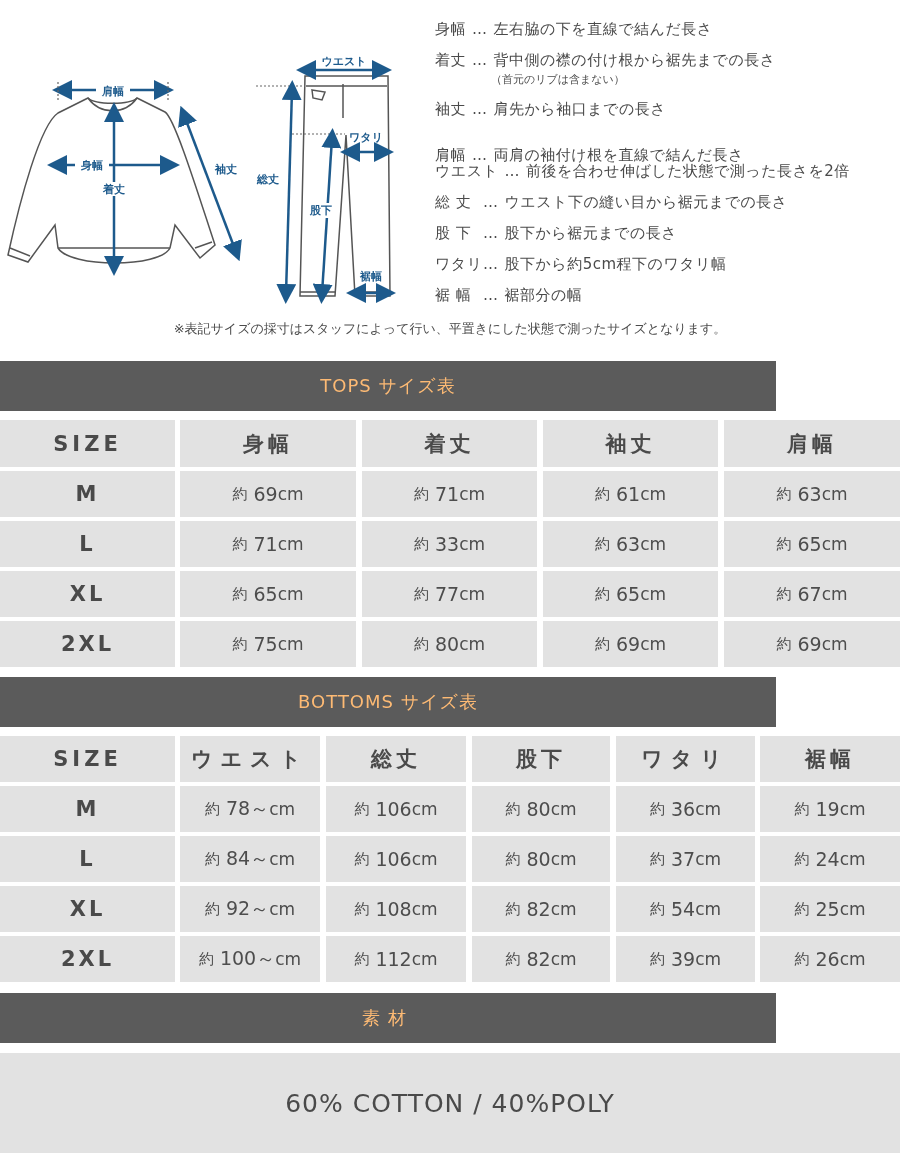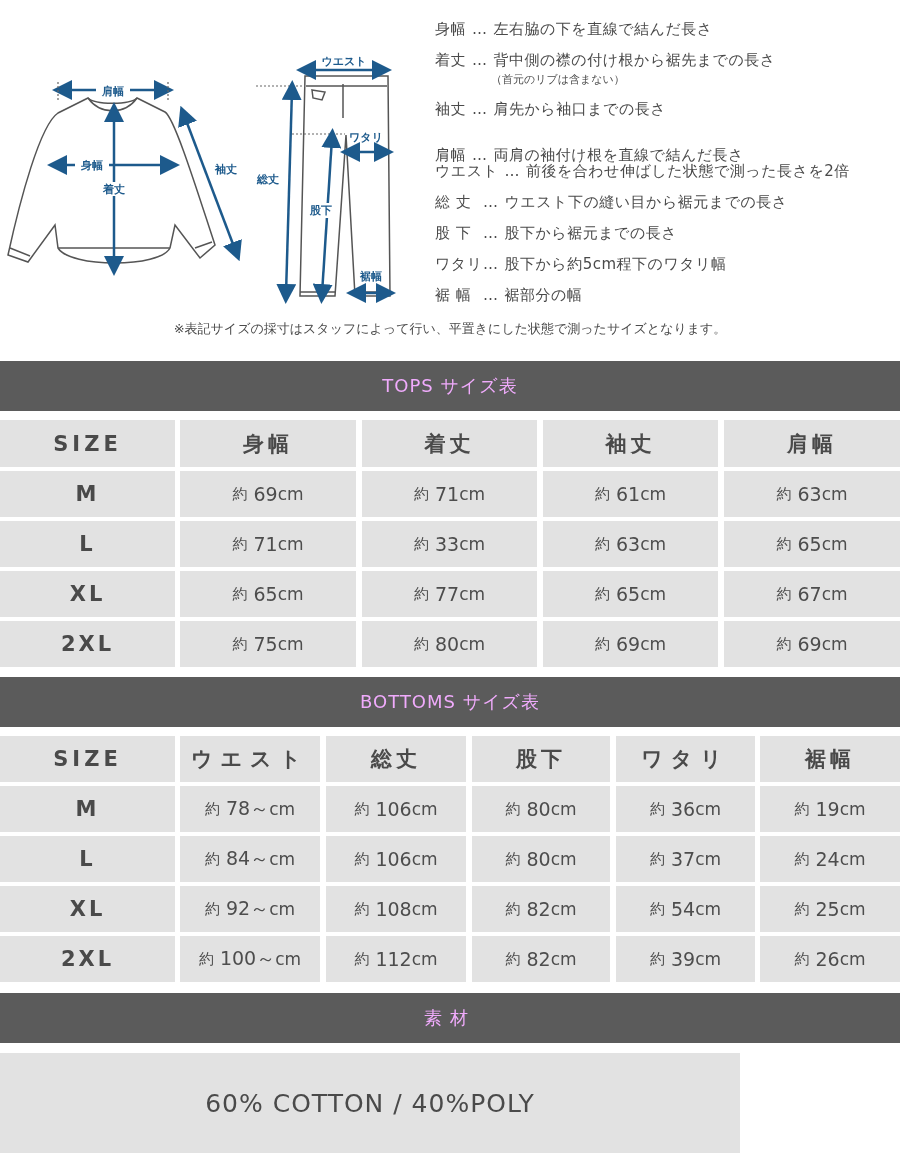--- a/index.html
+++ b/index.html
@@ -5,28 +5,28 @@
   * { box-sizing: border-box; margin: 0; padding: 0; }
   body { width: 900px; height: 1173px; background: #ffffff; font-family: "DejaVu Sans", "Liberation Sans", sans-serif; color: #4a4a4a; position: relative; overflow: hidden; }
   .abs { position: absolute; }
   .diagram { left: 0; top: 0; width: 420px; height: 310px; }
   .defs { left: 427px; top: 18px; width: 470px; }
   .def-row { position: absolute; left: 0; font-size: 15px; color: #4a4a4a; white-space: nowrap; letter-spacing: 0.5px; margin-left: 8px; }
   .def-term { display: inline-block; }
   .def-sep { display: inline-block; margin: 0 6px; }
   .def-sub { position: absolute; left: 64px; top: 52px; font-size: 11px; color: #4a4a4a; white-space: nowrap; }
   .note { left: 0; top: 320px; width: 900px; text-align: center; font-size: 13px; color: #4a4a4a; }
-  .bar { left: 0; width: 900px; height: 50px; background: #5b5b5b; color: #f0abfc; display: flex; align-items: center; justify-content: center; font-size: 18px; letter-spacing: 1px; }
+  .bar { left: 0; width: 776px; height: 50px; background: #5b5b5b; color: #fdba74; display: flex; align-items: center; justify-content: center; font-size: 18px; letter-spacing: 1px; }
   .cell { position: absolute; background: #e2e2e2; display: flex; align-items: center; justify-content: center; color: #4d4d4d; white-space: nowrap; }
   .cell.head { font-size: 21px; font-weight: bold; letter-spacing: 4px; color: #4a4a4a; }
   .cell.size { font-size: 21px; font-weight: bold; letter-spacing: 3px; color: #4a4a4a; }
   .cell.val { font-size: 19px; }
   .cell.val .pre { font-size: 15px; margin-right: 6px; }
   .cell.val .unit { font-size: 17px; text-align: right; }
-  .material { left: 0; top: 1053px; width: 740px; height: 100px; background: #e2e2e2; display: flex; align-items: center; justify-content: center; font-size: 25px; color: #4a4a4a; letter-spacing: 1px; }
+  .material { left: 0; top: 1053px; width: 900px; height: 100px; background: #e2e2e2; display: flex; align-items: center; justify-content: center; font-size: 25px; color: #4a4a4a; letter-spacing: 1px; }
   .dlabel { font-family: "DejaVu Sans", sans-serif; font-weight: bold; font-size: 11px; fill: #1d5a8c; }
 </style>
 </head>
 <body>
 
 <svg class="abs diagram" viewBox="0 0 420 310" width="420" height="310">
   <defs>
     <marker id="ah" markerWidth="8" markerHeight="8" refX="4" refY="4" orient="auto-start-reverse">
       <path d="M0,0 L8,4 L0,8 Z" fill="#1d5a8c"></path>
     </marker>

